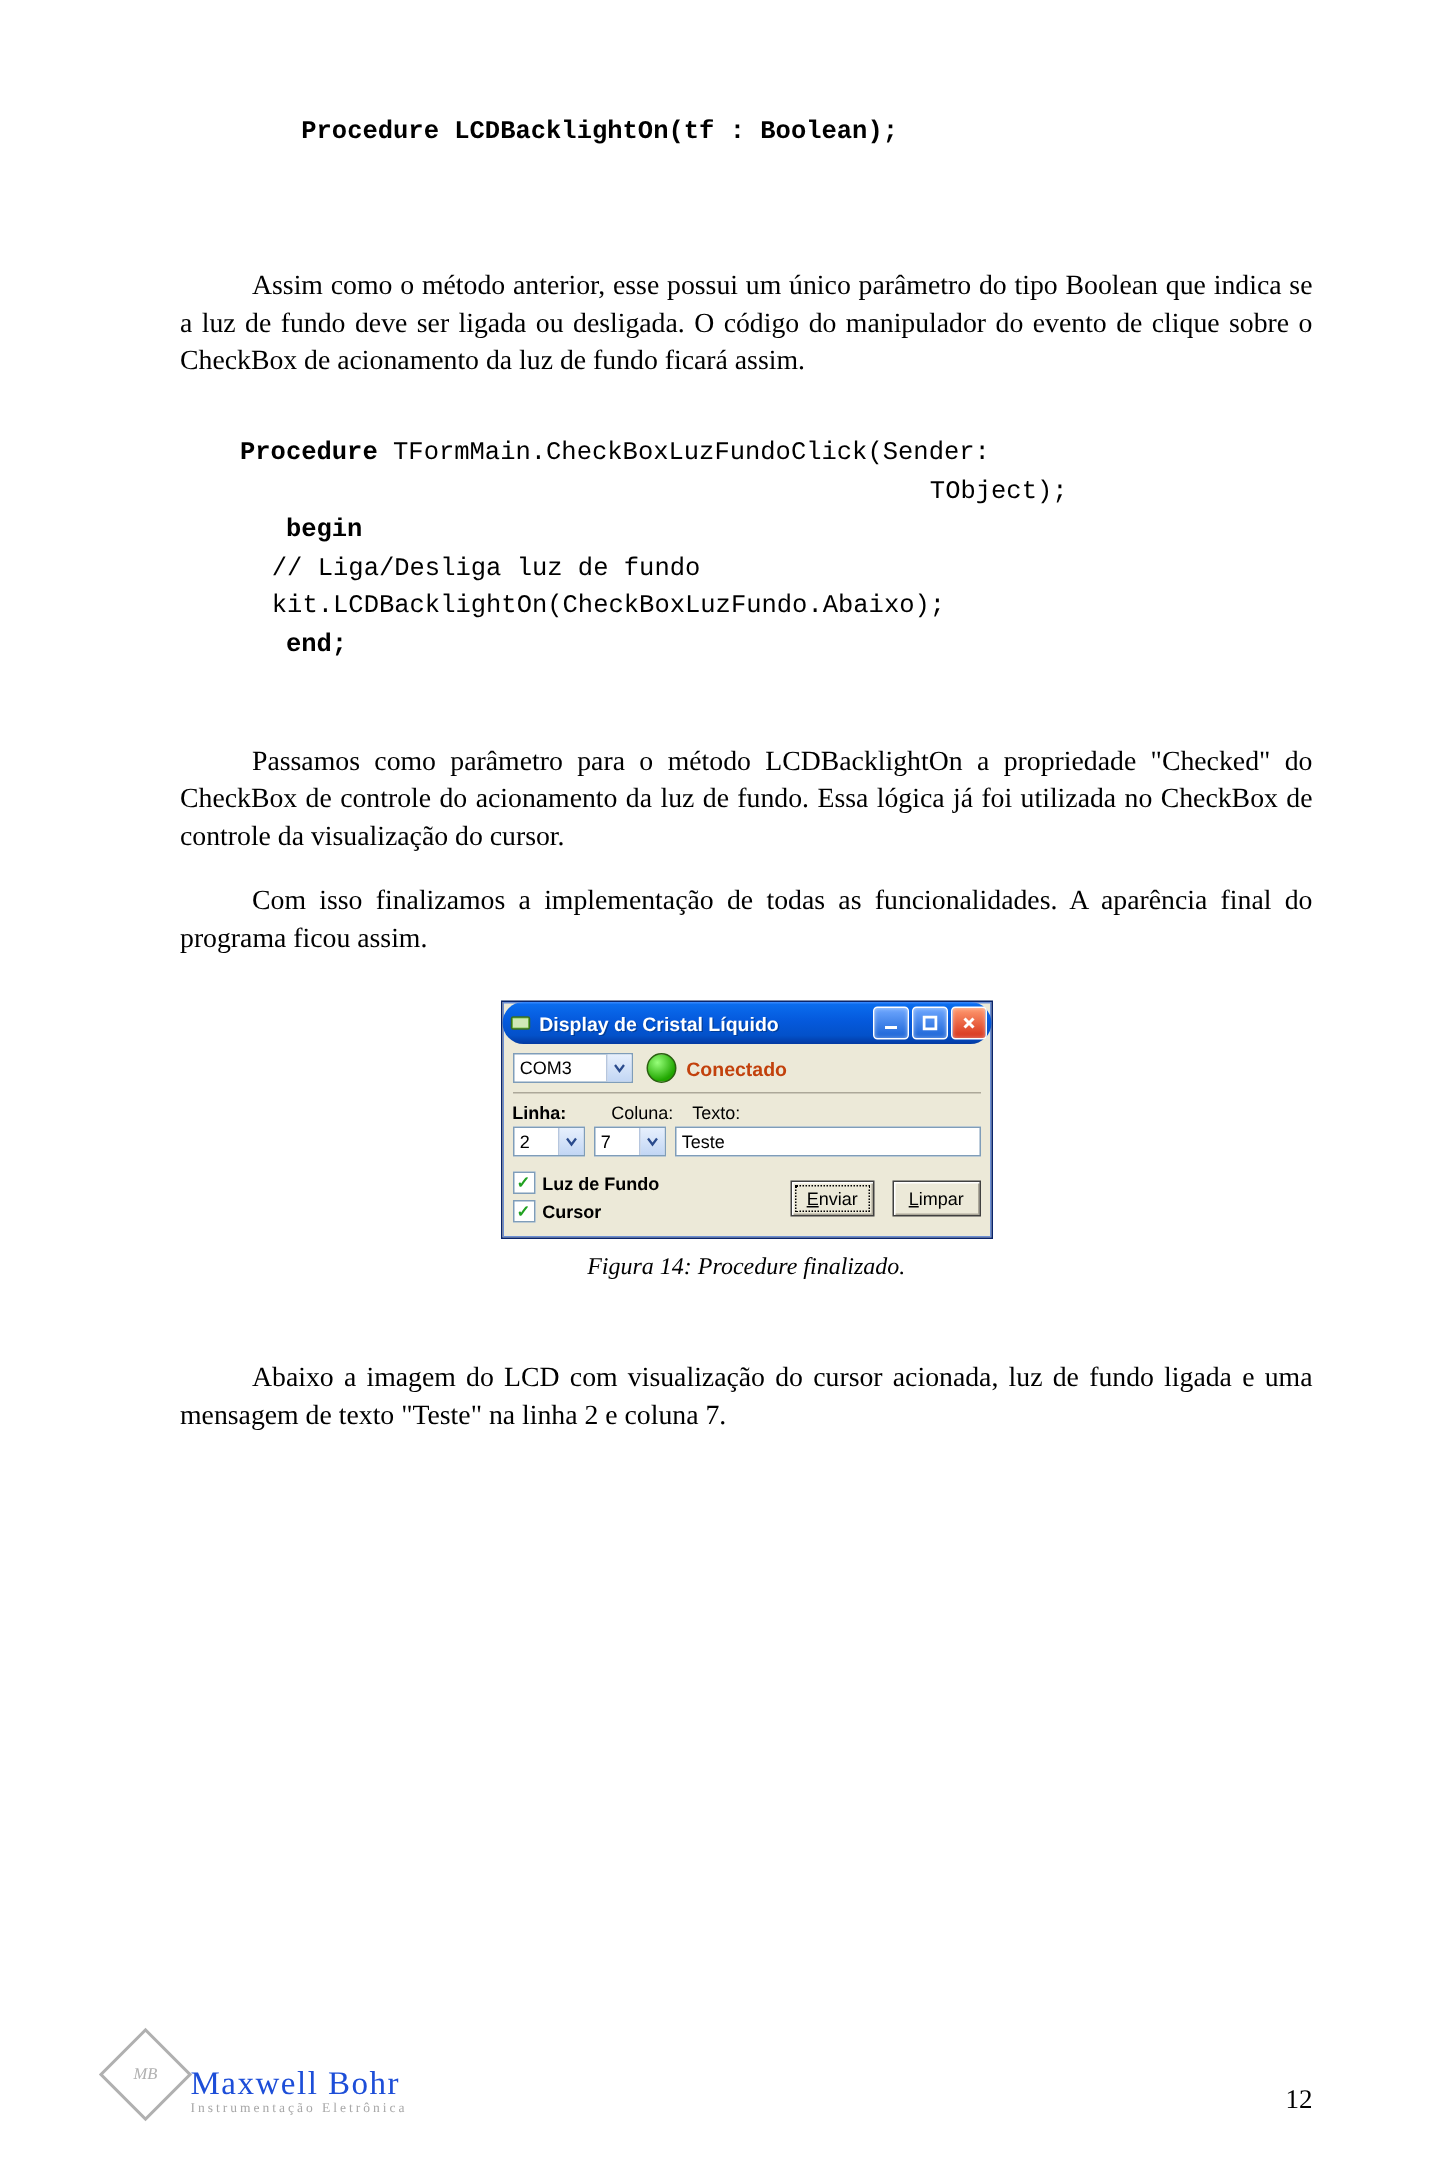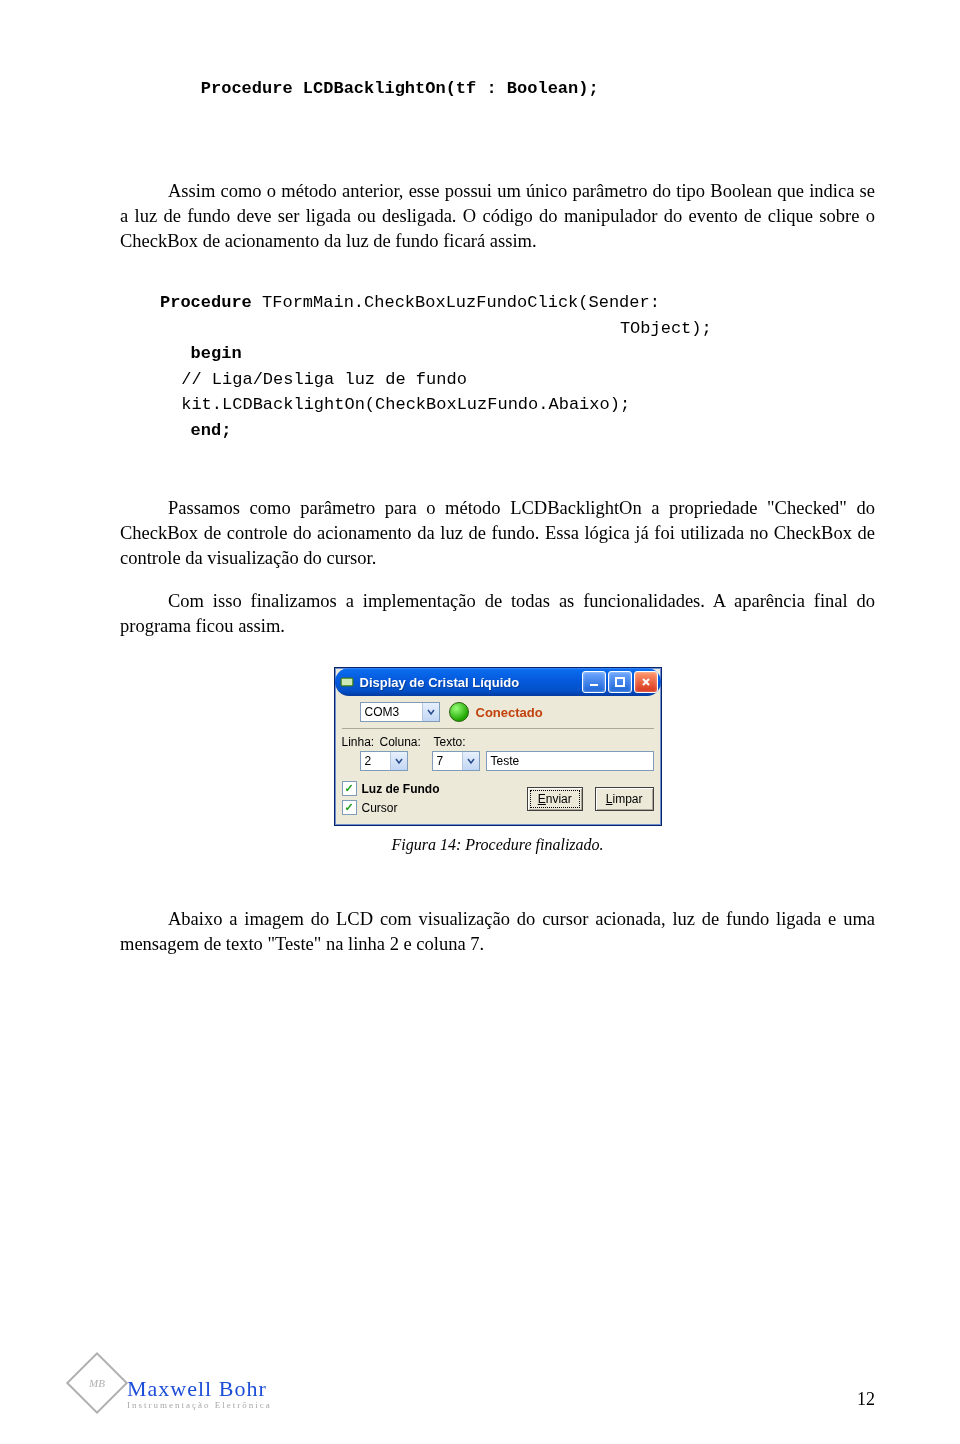--- a/index.html
+++ b/index.html
@@ -79,40 +79,39 @@
     background: #fff;
     border: 1px solid #7f9db9;
     height: 20px;
     display: flex; align-items: center;
     font-size: 12px;
     box-sizing: border-box;
   }
   .combo {
     justify-content: space-between;
     padding: 0 0 0 4px;
-    margin-left: 18px;
   }
   .combo .arrow {
     width: 16px; height: 100%;
     border-left: 1px solid #b6c6de;
     background: linear-gradient(to bottom, #e7f0fd, #c2d6f4);
     display: flex; align-items: center; justify-content: center;
   }
   .textbox { padding: 0 4px; }
   .status-dot {
     width: 18px; height: 18px;
     border-radius: 50%;
     background: radial-gradient(circle at 35% 30%, #97ff7a, #20a600 70%);
     border: 1px solid #2a5f10;
     margin: 0 7px 0 9px;
   }
   .status-text { color: #c2410c; font-weight: bold; font-size: 13px; }
   .hr { border-top: 1px solid #aca899; margin: 6px 0; }
   .labels { display: flex; gap: 0; font-size: 12px; }
-  .labels div:nth-child(1){ width: 38px; }
+  .labels div:nth-child(1){ width: 66px; font-weight: bold; }
   .labels div:nth-child(2){ width: 54px; }
   .chk-row { display: flex; align-items: center; margin-top: 4px; }
   .chk {
     width: 13px; height: 13px; background: #fff;
     border: 1px solid #7f9db9; margin-right: 5px;
     display: inline-flex; align-items: center; justify-content: center;
     font-size: 11px; color: #21a121; font-weight: bold;
   }
   .form-btn {
     height: 22px; padding: 0 10px;
@@ -243,21 +242,21 @@
         </div>
       </div>
       <div class="row" style="margin-top:6px; align-items:flex-start;">
         <div style="flex:1">
           <div class="chk-row">
             <span class="chk">✓</span>
             <span style="font-weight:bold">Luz de Fundo</span>
           </div>
           <div class="chk-row">
             <span class="chk">✓</span>
-            <span style="font-weight:normal">Cursor</span>
+            <span style="font-weight:bold">Cursor</span>
           </div>
         </div>
         <div style="display:flex; gap:12px; align-items:center; margin-top:10px;">
           <div class="form-btn primary">
               <span class="under">E</span>
               <span>nviar</span>
             </div>
           <div class="form-btn">
               <span class="under">L</span>
               <span>impar</span>

